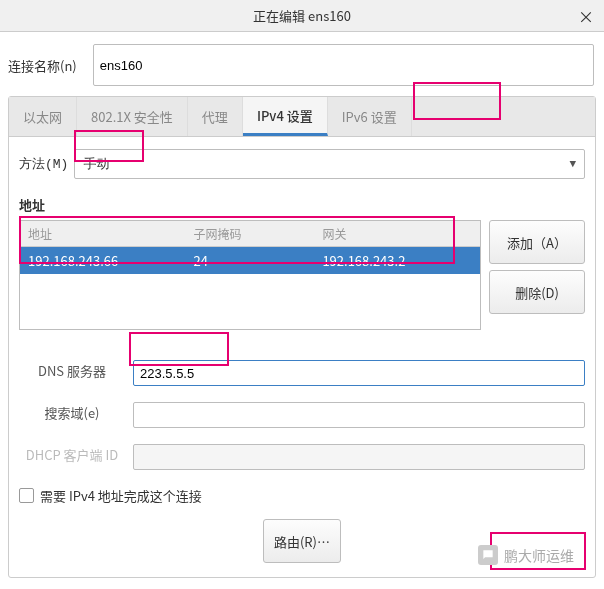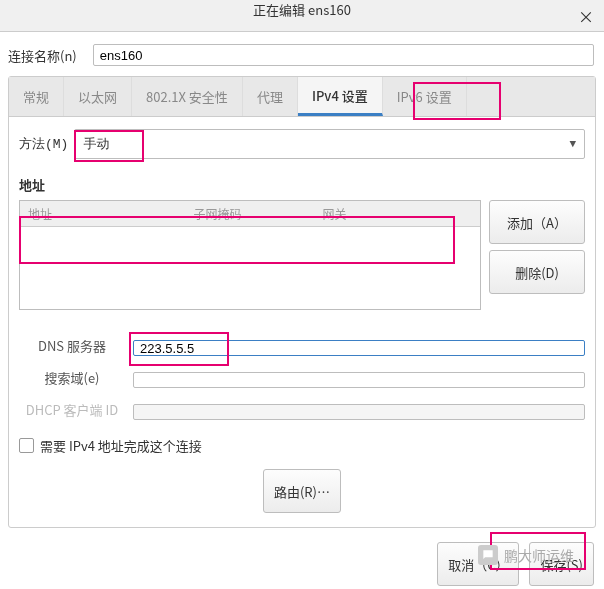--- a/index.html
+++ b/index.html
@@ -10,42 +10,42 @@
     background: #fff;
     color: #333;
     width: 604px;
     height: 589px;
     overflow: hidden;
   }
   .titlebar {
     height: 32px;
     border-bottom: 1px solid #ccc;
     display: flex;
-    align-items: flex-start;
+    align-items: center;
     justify-content: center;
     position: relative;
     background: #f0f0f0;
   }
   .titlebar .close {
     position: absolute;
     right: 10px;
     top: 4px;
     font-size: 16px;
     cursor: pointer;
     color: #333;
   }
   .row-name {
     display: flex;
     align-items: center;
     padding: 12px 10px 10px 8px;
     gap: 16px;
   }
   .row-name input {
     flex: 1;
-    height: 22px;
+    height: 42px;
     padding: 2px 6px;
     border: 1px solid #bdbdbd;
     border-radius: 2px;
     font-size: 13px;
   }
   .tabs-wrap {
     margin: 0 8px;
     border: 1px solid #ccc;
     border-radius: 3px;
     background: #fff;
@@ -146,21 +146,21 @@
     row-gap: 10px;
     align-items: center;
   }
   .form-grid label {
     text-align: center;
     padding-right: 8px;
     color: #555;
     font-size: 13px;
   }
   .form-grid input {
-    height: 16px;
+    height: 26px;
     border: 1px solid #bdbdbd;
     border-radius: 2px;
     padding: 2px 6px;
     font-size: 13px;
     width: 100%;
     margin-top: 6px;
   }
   .form-grid input.disabled {
     background: #f5f5f5;
     color: #aaa;
@@ -219,21 +219,20 @@
   <span class="close">×</span>
 </div>
 
 <div class="row-name">
   <span>连接名称(n)</span>
   <input type="text" value="ens160" style="">
 </div>
 
 <div class="tabs-wrap">
   <div class="tabs">
-    <div class="tab">常规</div>
     <div class="tab">以太网</div>
     <div class="tab">802.1X 安全性</div>
     <div class="tab">代理</div>
     <div class="tab active">IPv4 设置</div>
     <div class="tab">IPv6 设置</div>
   </div>
 
   <div class="tabs-body">
     <div class="method-row">
       <span>方法(M)</span>
@@ -245,20 +244,25 @@
 
     <div class="section-label">地址</div>
 
     <div class="addr-block">
       <div class="addr-table">
         <div class="addr-head">
           <div class="col-addr">地址</div>
           <div class="col-mask">子网掩码</div>
           <div class="col-gw">网关</div>
         </div>
+        <div class="addr-row">
+          <div class="col-addr">192.168.243.66</div>
+          <div class="col-mask">24</div>
+          <div class="col-gw">192.168.243.2</div>
+        </div>
       </div>
       <div class="addr-btns">
         <div class="btn">添加（A）</div>
         <div class="btn">删除(D)</div>
       </div>
     </div>
 
     <div class="form-grid">
       <label>DNS 服务器</label>
       <input class="dns-focused" type="text" value="223.5.5.5" style="">

